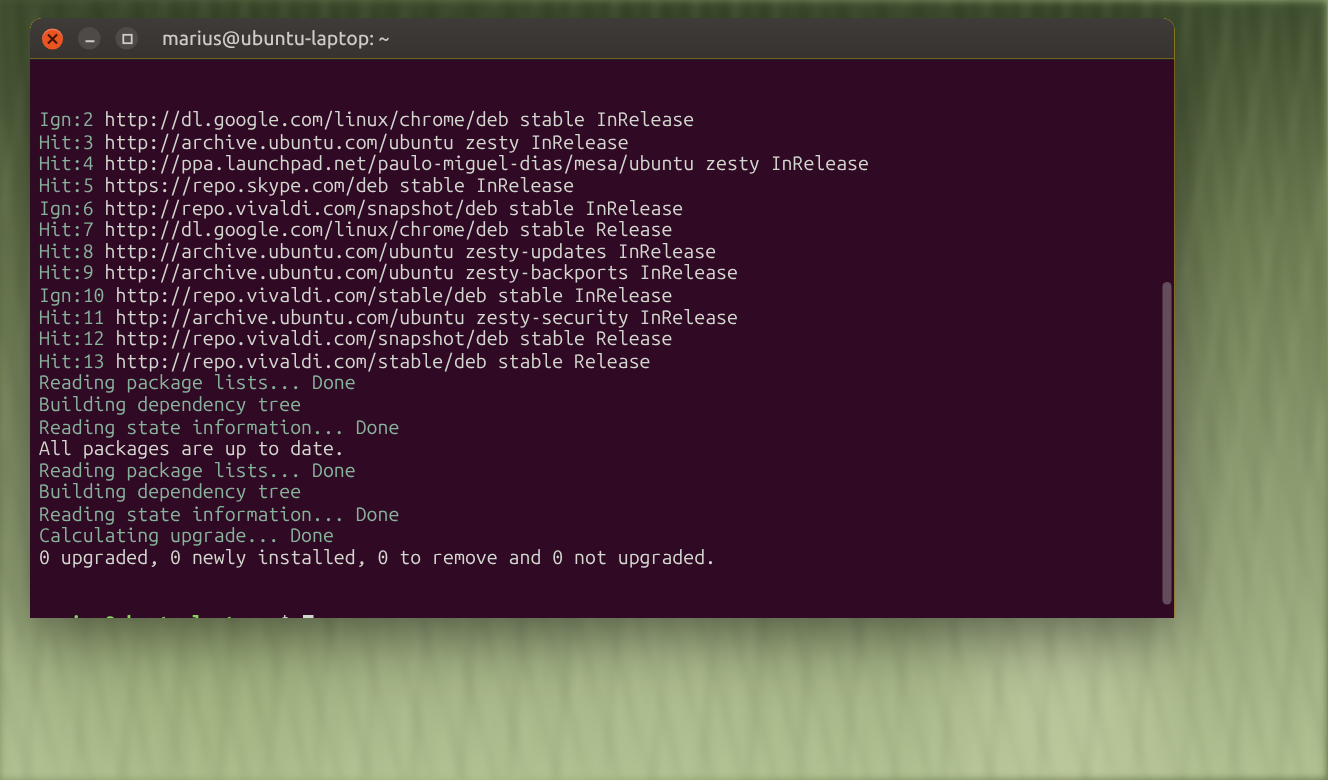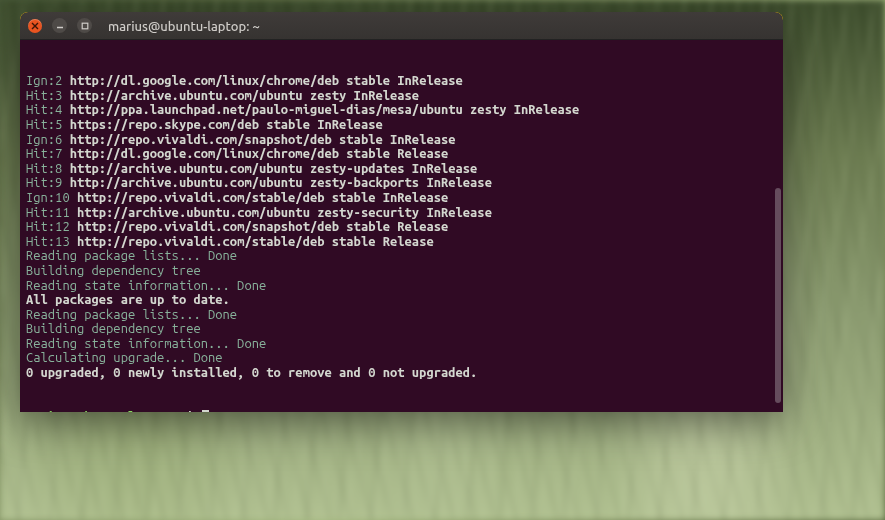--- a/index.html
+++ b/index.html
@@ -90,21 +90,21 @@
     position: relative;
     white-space: pre;
     overflow: hidden;
   }
   .term-body {
     background: #2c001e;
     background: #300a24;
   }
   .line { white-space: pre; }
   .kw { color: #88b29b; } 
-  .txt { color: #d3d7cf; font-weight: bold; }
+  .txt { color: #d3d7cf; }
   .prompt-user { color: #8ae234; font-weight: bold; }
   .prompt-user { color: #87d75f; }
   .prompt-path { color: #87a8d7; }
   .prompt-path { color: #729fcf; }
   .cursor {
     display: inline-block;
     width: 7px; height: 13px;
     background: #d3d7cf;
     vertical-align: text-bottom;
     margin-left: 1px;

